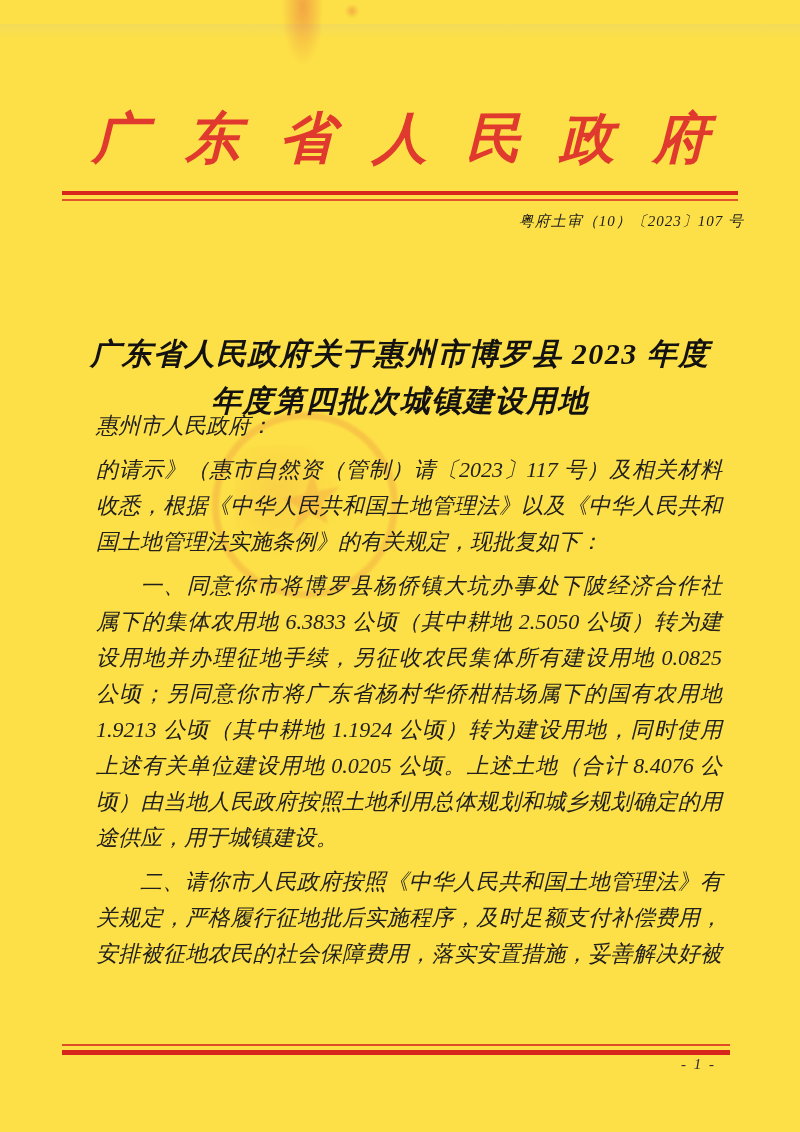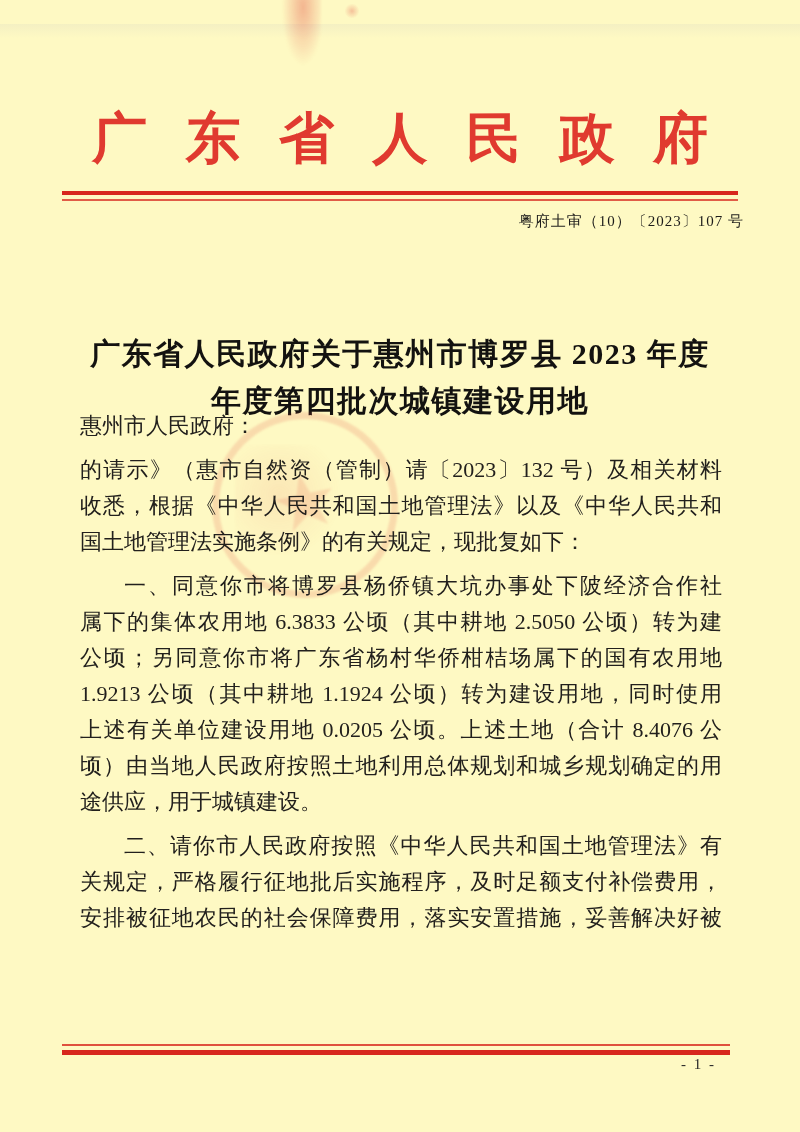--- a/index.html
+++ b/index.html
@@ -1,19 +1,20 @@
 <!DOCTYPE html>
 <html style="--red-text: #e03a2f; --rule-red: #d7271d; --ink: #22201d; --seal-red: #e24a3e;"><head>
 <meta charset="utf-8">
 <style>
   html,body { margin:0; padding:0; background:#ffffff; }
   .page {
     position:relative; width:800px; height:1132px; margin:0 auto;
-    background:#fef9c3; overflow:hidden;
+    background:#fde047; overflow:hidden;
     font-family:"Liberation Serif","DejaVu Serif",serif;
+    font-style:italic;
   }
   
   .artifact-band {
     position:absolute; top:24px; left:0; width:100%; height:14px;
     background:linear-gradient(to bottom, rgba(185,185,192,0.14), rgba(185,185,192,0));
   }
   .smudge {
     position:absolute; left:281px; top:-6px; width:40px; height:74px;
     background:radial-gradient(ellipse at 55% 18%, rgba(226,70,60,0.38), rgba(226,70,60,0) 68%);
     filter:blur(1px);
@@ -60,21 +61,21 @@
   .seal-star {
     position:absolute; left:50%; top:50%;
     transform:translate(-50%,-54%) rotate(-12deg);
     font-size:76px; color:rgba(226,74,62,0.15); line-height:1;
   }
   
   .doc-body {
     position:absolute; top:408px; left:80px; width:642px;
     font-size:22px; line-height:36px; color:var(--ink,#22201d);
   }
-  .para { margin:0 0 8px 0; }
+  .para { margin:0 0 8px 16px; }
   .line { min-height:36px; }
   .line.fill { text-align:justify; text-align-last:justify; }
   .line.indent { text-indent:2em; }
   
   .page-number {
     position:absolute; top:1056px; right:84px;
     font-size:15px; letter-spacing:2px; color:#2a2a2a;
   }
 </style>
 </head>
@@ -100,27 +101,28 @@
 
   <div class="seal">
     <span class="seal-star">★</span>
   </div>
 
   <div class="doc-body">
       <div class="para">
         <div class="line">惠州市人民政府：</div>
       </div>
       <div class="para">
-        <div class="line fill">的请示》（惠市自然资（管制）请〔2023〕132 号）及相关材料</div>
+        <div class="line fill">的请示》（惠市自然资（管制）请〔2023〕117 号）及相关材料</div>
         <div class="line fill">收悉，根据《中华人民共和国土地管理法》以及《中华人民共和</div>
         <div class="line">国土地管理法实施条例》的有关规定，现批复如下：</div>
       </div>
       <div class="para">
         <div class="line indent fill">一、同意你市将博罗县杨侨镇大坑办事处下陂经济合作社</div>
         <div class="line fill">属下的集体农用地 6.3833 公顷（其中耕地 2.5050 公顷）转为建</div>
+        <div class="line fill">设用地并办理征地手续，另征收农民集体所有建设用地 0.0825</div>
         <div class="line fill">公顷；另同意你市将广东省杨村华侨柑桔场属下的国有农用地</div>
         <div class="line fill">1.9213 公顷（其中耕地 1.1924 公顷）转为建设用地，同时使用</div>
         <div class="line fill">上述有关单位建设用地 0.0205 公顷。上述土地（合计 8.4076 公</div>
         <div class="line fill">顷）由当地人民政府按照土地利用总体规划和城乡规划确定的用</div>
         <div class="line">途供应，用于城镇建设。</div>
       </div>
       <div class="para">
         <div class="line indent fill">二、请你市人民政府按照《中华人民共和国土地管理法》有</div>
         <div class="line fill">关规定，严格履行征地批后实施程序，及时足额支付补偿费用，</div>
         <div class="line fill">安排被征地农民的社会保障费用，落实安置措施，妥善解决好被</div>

